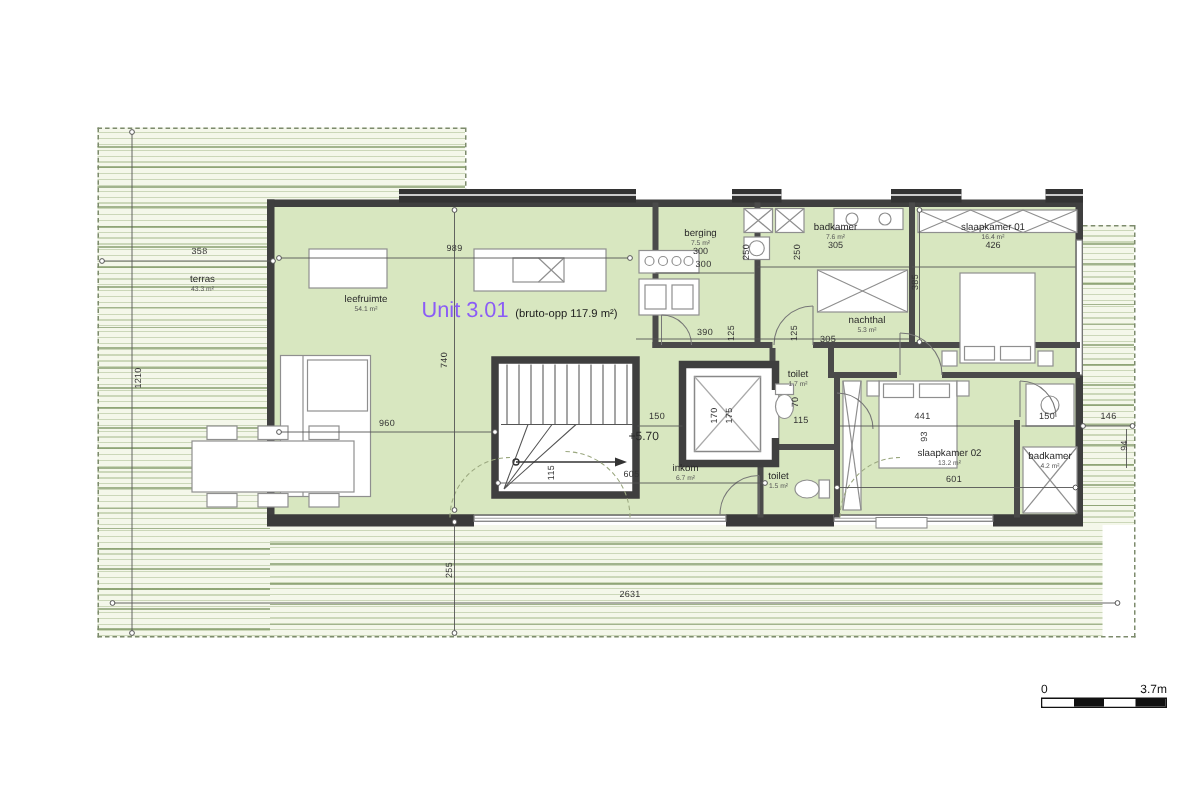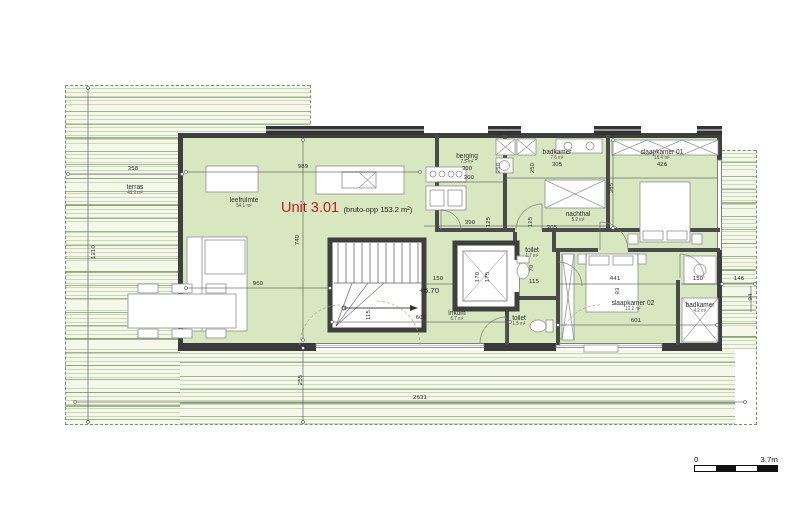--- a/index.html
+++ b/index.html
@@ -17,21 +17,21 @@
   #unit-fill{position:absolute;left:180px;top:135px;width:540px;height:210px;background:#d8e7c0;}
   #plan-svg{position:absolute;left:0;top:0;}
   
   .room-label{position:absolute;transform:translateX(-50%);text-align:center;line-height:1.15;white-space:nowrap;}
   .room-name{font-size:6.5px;color:#2a2a2a;}
   .room-area{font-size:4.5px;color:#555;}
   .room-dim{font-size:6px;color:#333;}
   .dim{position:absolute;font-size:6px;color:#333;transform:translate(-50%,-50%);white-space:nowrap;letter-spacing:.2px;}
   .dim.rot{transform:translate(-50%,-50%) rotate(-90deg);}
   #title-block{position:absolute;left:281px;top:198px;white-space:nowrap;}
-  #title-unit{font-size:14.5px;color:#b91c1c;text-align:center;}
+  #title-unit{font-size:14.5px;color:#8b5cf6;text-align:center;}
   #title-gross{font-size:7.5px;color:#1c1c1c;}
   #level-mark{position:absolute;left:419px;top:286px;font-size:8px;color:#2a2a2a;}
   #scale-bar{position:absolute;left:694px;top:455px;width:84px;}
   #scale-labels{display:flex;justify-content:space-between;font-size:8px;color:#111;margin-bottom:1px;}
   #scale-strip{display:flex;height:5px;border:1px solid #111;}
   #scale-strip div{flex:1;}
   .sb-w{background:#fff;}.sb-b{background:#111;}
 </style>
 </head>
 <body>
@@ -327,21 +327,21 @@
       <span class="dim rot" style="left: 750px; top: 297px;">94</span>
       <span class="dim rot" style="left: 368px; top: 315px;">115</span>
       <span class="dim" style="left: 421px; top: 317px;">605</span>
       <span class="dim" style="left: 636px; top: 320px;">601</span>
       <span class="dim rot" style="left: 300px; top: 380px;">255</span>
       <span class="dim" style="left: 420px; top: 397px;">2631</span>
     </div>
 
   <div id="title-block">
     <span id="title-unit">Unit 3.01</span>
-    <span id="title-gross">(bruto-opp 153.2 m²)</span>
+    <span id="title-gross">(bruto-opp 117.9 m²)</span>
   </div>
 
   <div id="level-mark">+5.70</div>
 
   <div id="scale-bar">
     <div id="scale-labels">
       <span>0</span>
       <span>3.7m</span>
     </div>
     <div id="scale-strip">

